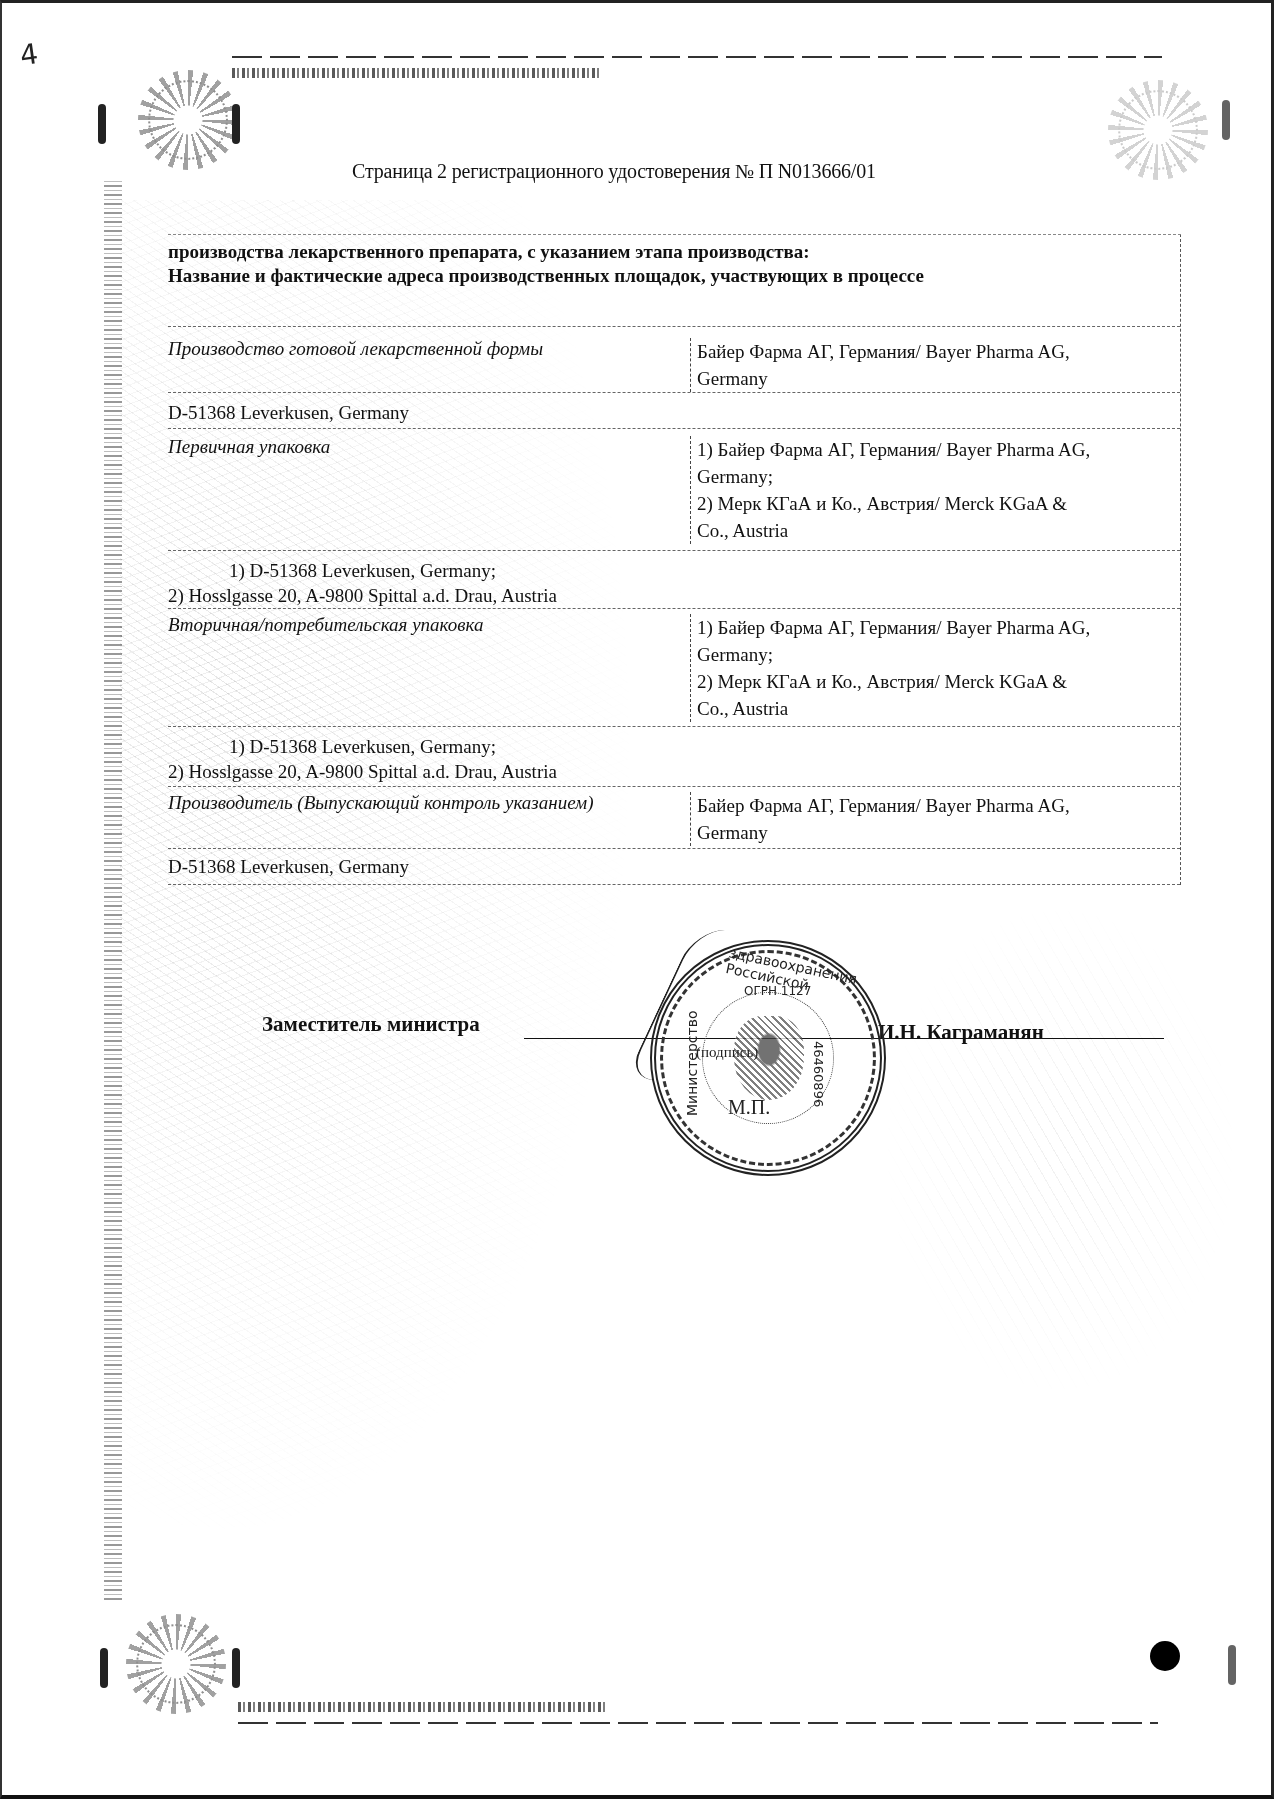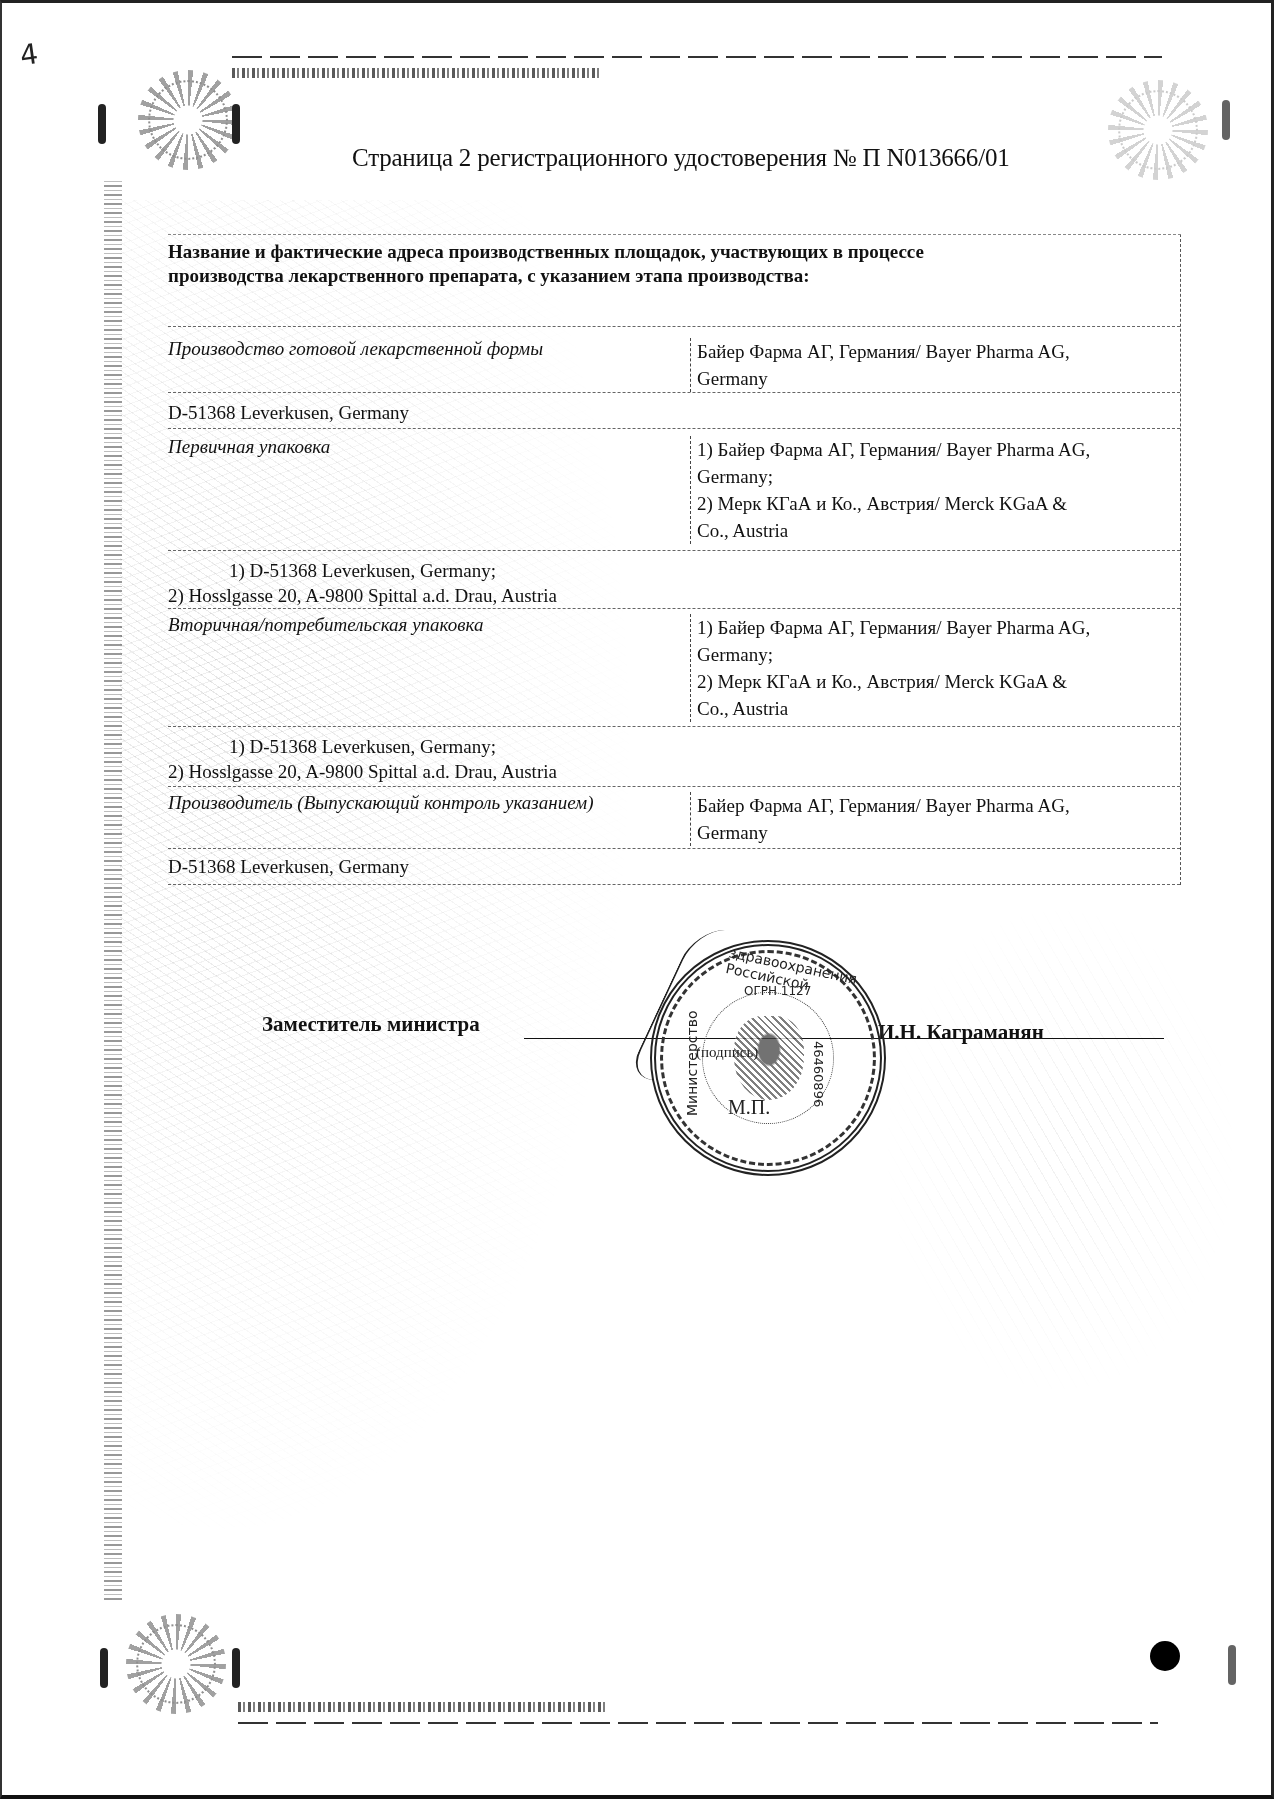--- a/index.html
+++ b/index.html
@@ -69,22 +69,22 @@
       mask-image: radial-gradient(ellipse at 20% 40%, #000 0, transparent 70%);
     }
     .noise-field-2 {
       position: absolute; left: 880px; top: 900px; width: 360px; height: 500px;
       background: repeating-linear-gradient(60deg, rgba(0,0,0,.06) 0 1px, transparent 1px 11px);
       -webkit-mask-image: radial-gradient(ellipse at 50% 50%, #000 0, transparent 70%);
       mask-image: radial-gradient(ellipse at 50% 50%, #000 0, transparent 70%);
     }
 
     .page-title {
-      position: absolute; left: 352px; top: 144px;
-      font-size: 25px; letter-spacing: -0.2px;
+      position: absolute; left: 352px; top: 160px;
+      font-size: 20px; letter-spacing: -0.2px;
     }
     .intro {
       position: absolute; left: 168px; top: 240px; width: 920px;
       font-weight: bold; font-size: 19px; line-height: 24px;
     }
     .table-outline {
       position: absolute; left: 168px; top: 234px; width: 1012px; height: 650px;
       border-right: 1px dashed #555; border-top: 1px dashed #888;
     }
 
@@ -176,22 +176,22 @@
 <div class="band-thin" style="left:238px;top:1722px;width:920px;"></div>
 <div class="left-strip"></div>
 <div class="noise-field"></div>
 <div class="noise-field-2"></div>
 
 <div class="page-title">Страница 2 регистрационного удостоверения № П N013666/01</div>
 
 <div class="table-outline"></div>
 
 <div class="intro">
+  <div>производства лекарственного препарата, с указанием этапа производства:</div>
   <div>Название и фактические адреса производственных площадок, участвующих в процессе</div>
-  <div>производства лекарственного препарата, с указанием этапа производства:</div>
 </div>
 
 <div class="hr-dash" style="top:326px;"></div>
 
 <div class="row" style="top:338px;">
   <div class="stage">Производство готовой лекарственной формы</div>
   <div class="company">
     <div>Байер Фарма АГ, Германия/ Bayer Pharma AG,</div>
     <div>Germany</div>
   </div>

